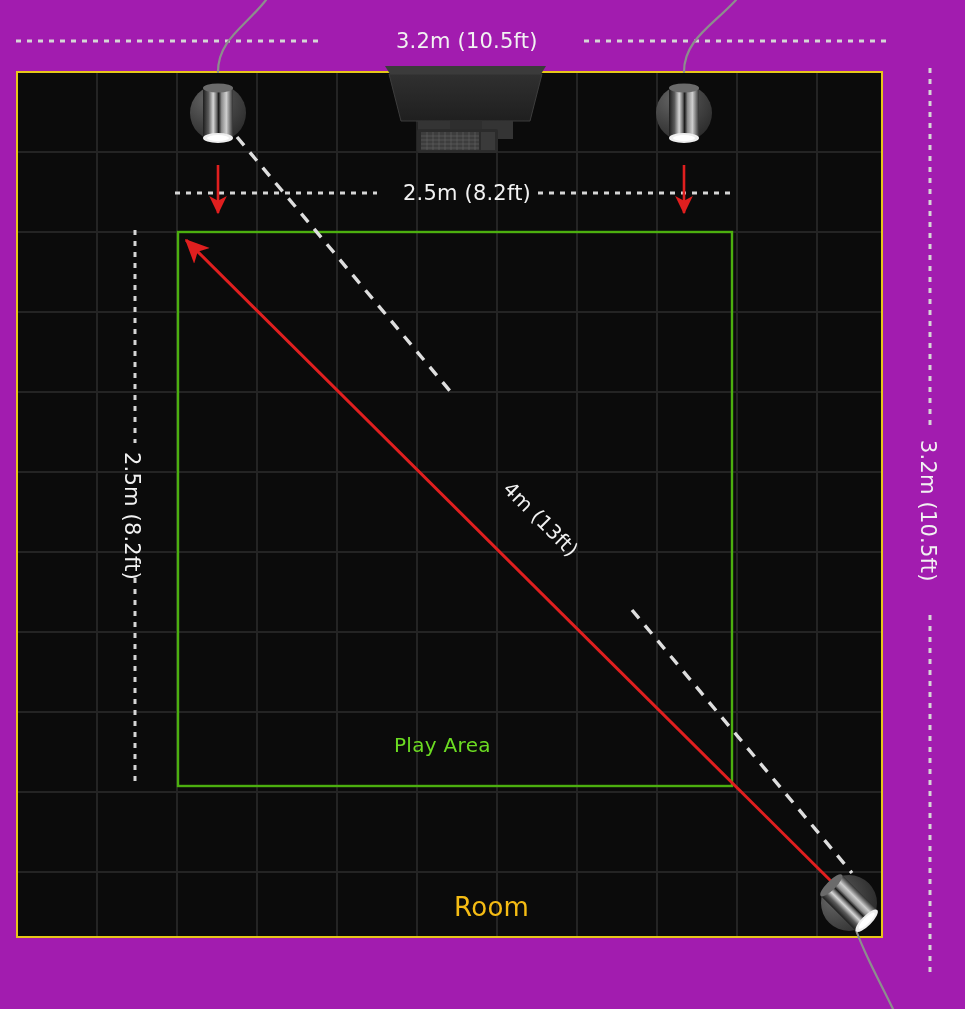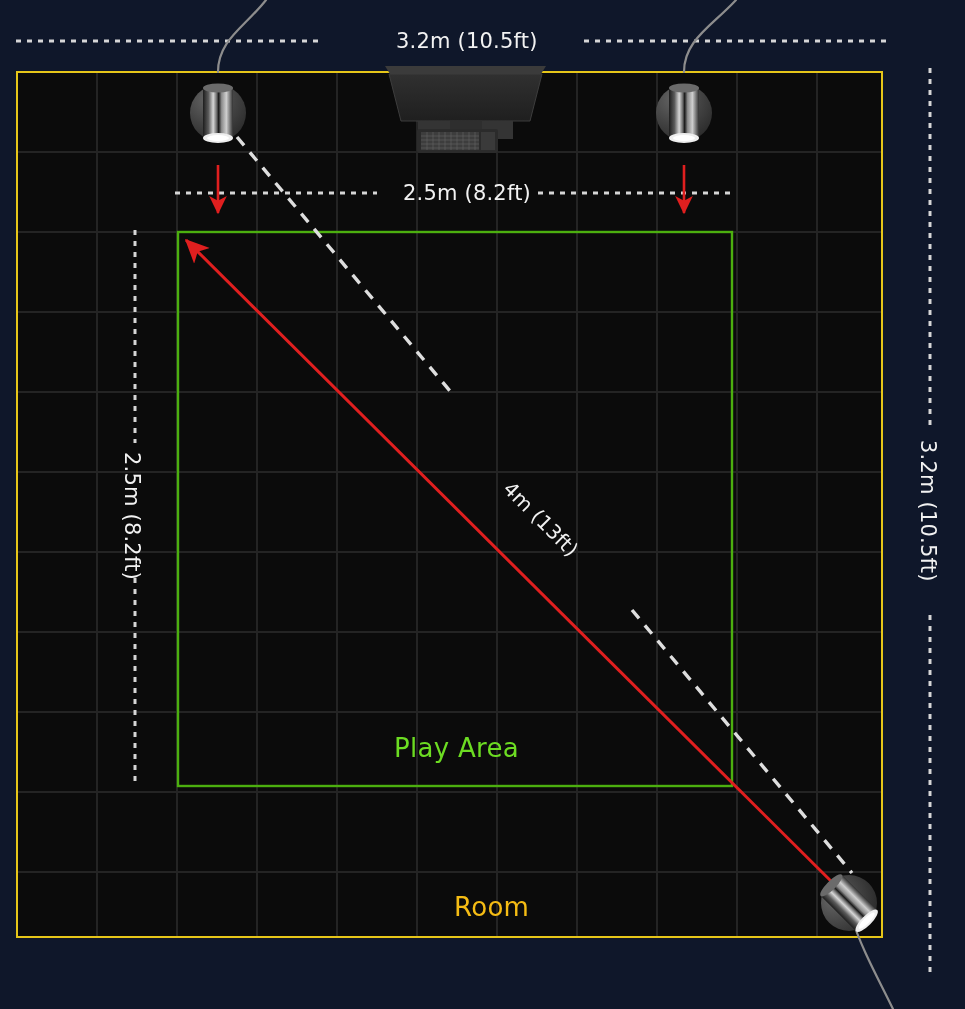--- a/index.html
+++ b/index.html
@@ -13,21 +13,21 @@
     overflow: hidden;
     font-family: "DejaVu Sans", "Liberation Sans", sans-serif;
     position: relative;
     -webkit-font-smoothing: antialiased;
   }
   #stage {
     position: absolute;
     left: 0; top: 0;
     width: 965px;
     height: 1009px;
-    background: #0f172a;
+    background: #a21caf;
     text-align: center;
   }
   #scene-svg {
     position: absolute;
     left: 0; top: 0;
     width: 965px;
     height: 1009px;
     display: block;
   }
   .lbl {
@@ -36,21 +36,21 @@
     line-height: 1;
     pointer-events: none;
   }
   .lbl-dim {
     color: #f2f2f2;
     font-size: 21px;
     letter-spacing: 0.2px;
   }
   .lbl-play {
     color: #6cdc22;
-    font-size: 26px;
+    font-size: 20px;
     letter-spacing: 0.3px;
   }
   .lbl-room {
     color: #f5bc14;
     font-size: 26px;
     letter-spacing: 0.3px;
     padding-left: 35px;
   }
   .rot-cw {
     transform: rotate(90deg);

